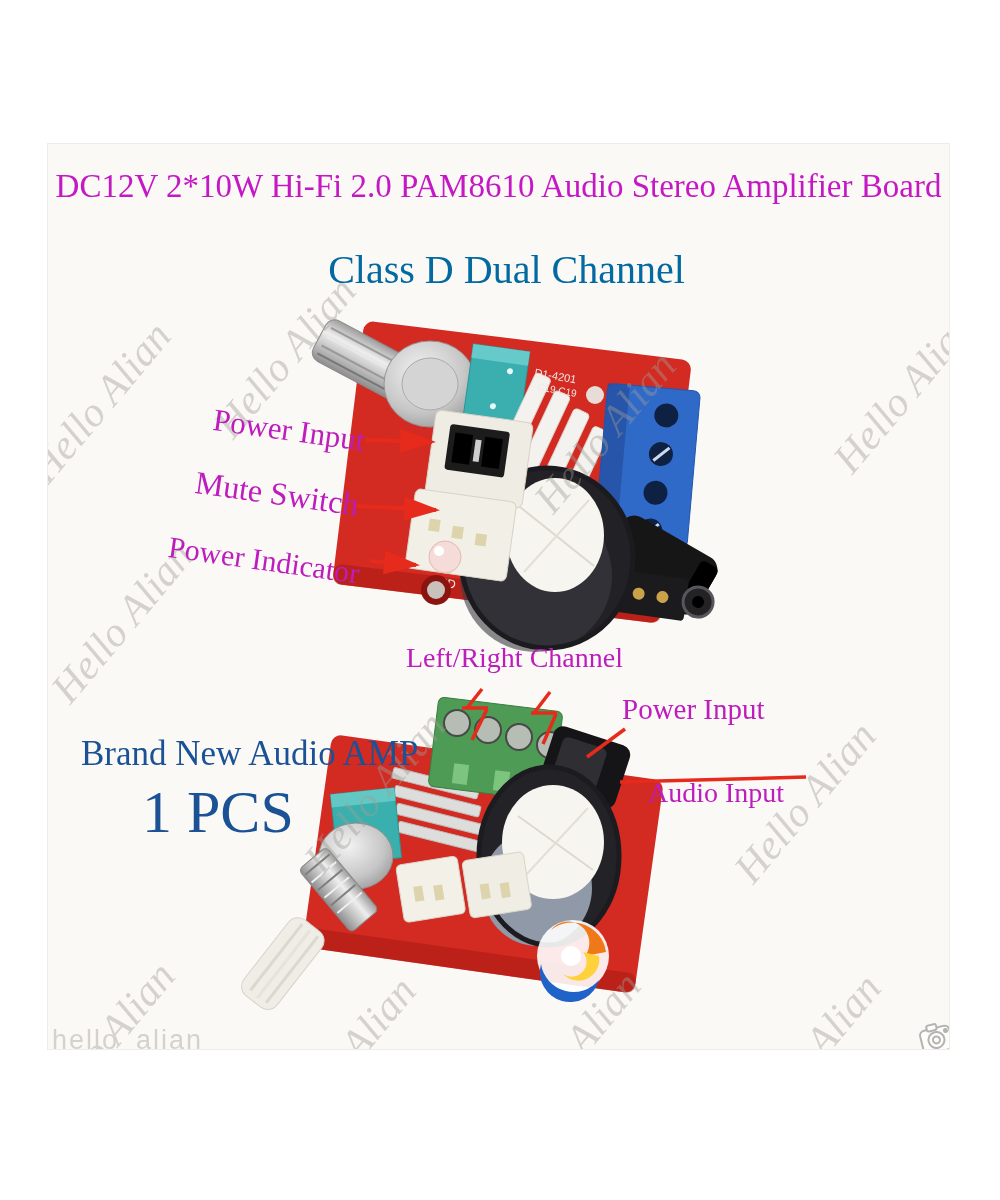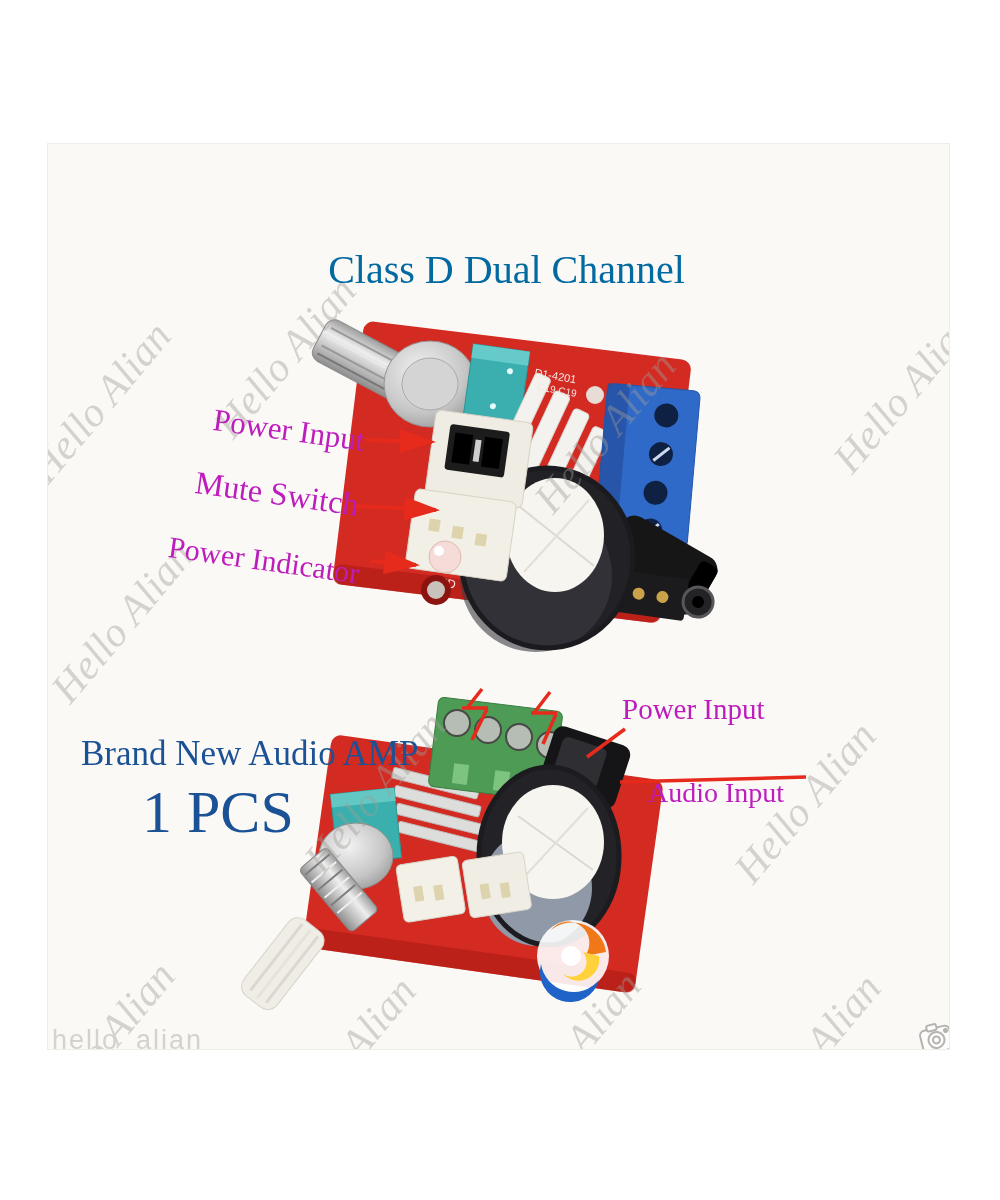--- a/index.html
+++ b/index.html
@@ -33,20 +33,21 @@
     <span class="wm" style="left:513px;top:330px">Hello Alian</span>
     <span class="wm" style="left:812px;top:290px">Hello Alian</span>
     <span class="wm" style="left:30px;top:520px">Hello Alian</span>
     <span class="wm" style="left:283px;top:690px">Hello Alian</span>
     <span class="wm" style="left:713px;top:700px">Hello Alian</span>
     <span class="wm" style="left:12px;top:940px">Hello Alian</span>
     <span class="wm" style="left:253px;top:955px">Hello Alian</span>
     <span class="wm" style="left:478px;top:950px">Hello Alian</span>
     <span class="wm" style="left:718px;top:952px">Hello Alian</span>
 
+    <div class="title">DC12V 2*10W Hi-Fi 2.0 PAM8610 Audio Stereo Amplifier Board</div>
     <div class="subtitle">Class D Dual Channel</div>
 
     <svg class="art" width="901" height="905" viewBox="0 0 901 905">
       <defs>
         <linearGradient id="silverGrad" x1="0" y1="0" x2="0" y2="1">
           <stop offset="0" stop-color="#9d9d9d"></stop>
             <stop offset="0.35" stop-color="#eeeeee"></stop>
           <stop offset="0.7" stop-color="#bcbcbc"></stop>
             <stop offset="1" stop-color="#8d8d8d"></stop>
         </linearGradient>
@@ -247,20 +248,21 @@
         <marker id="ah2" markerWidth="10" markerHeight="8" refX="8" refY="3" orient="auto">
           <path d="M0,0 L9,3 L0,6 Z" fill="#e62a1c"></path>
         </marker>
       </defs>
     </svg>
 
     <div class="lbl lbl-tilt" style="left:168px;top:258px;font-size:31px">Power Input</div>
     <div class="lbl lbl-tilt" style="left:150px;top:320px;font-size:32px">Mute Switch</div>
     <div class="lbl lbl-tilt" style="left:123px;top:386px;font-size:30px">Power Indicator</div>
 
+    <div class="lbl" style="left:358px;top:498px;font-size:28px">Left/Right Channel</div>
     <div class="lbl" style="left:574px;top:549px;font-size:29px">Power Input</div>
     <div class="lbl" style="left:600px;top:633px;font-size:28px">Audio Input</div>
 
     <div class="blue-txt" style="left:33px;top:590px;font-size:35px">Brand New Audio AMP</div>
     <div class="blue-txt" style="left:94px;top:634px;font-size:60px">1 PCS</div>
 
     <div class="corner-wm">hello_alian</div>
     <svg class="cam" width="44" height="44" viewBox="0 0 44 44">
       <g transform="rotate(-14 22 22)" fill="#fdfdfc" stroke="#b5b3af" stroke-width="2">
         <rect x="7" y="12" width="30" height="24" rx="5"></rect>

